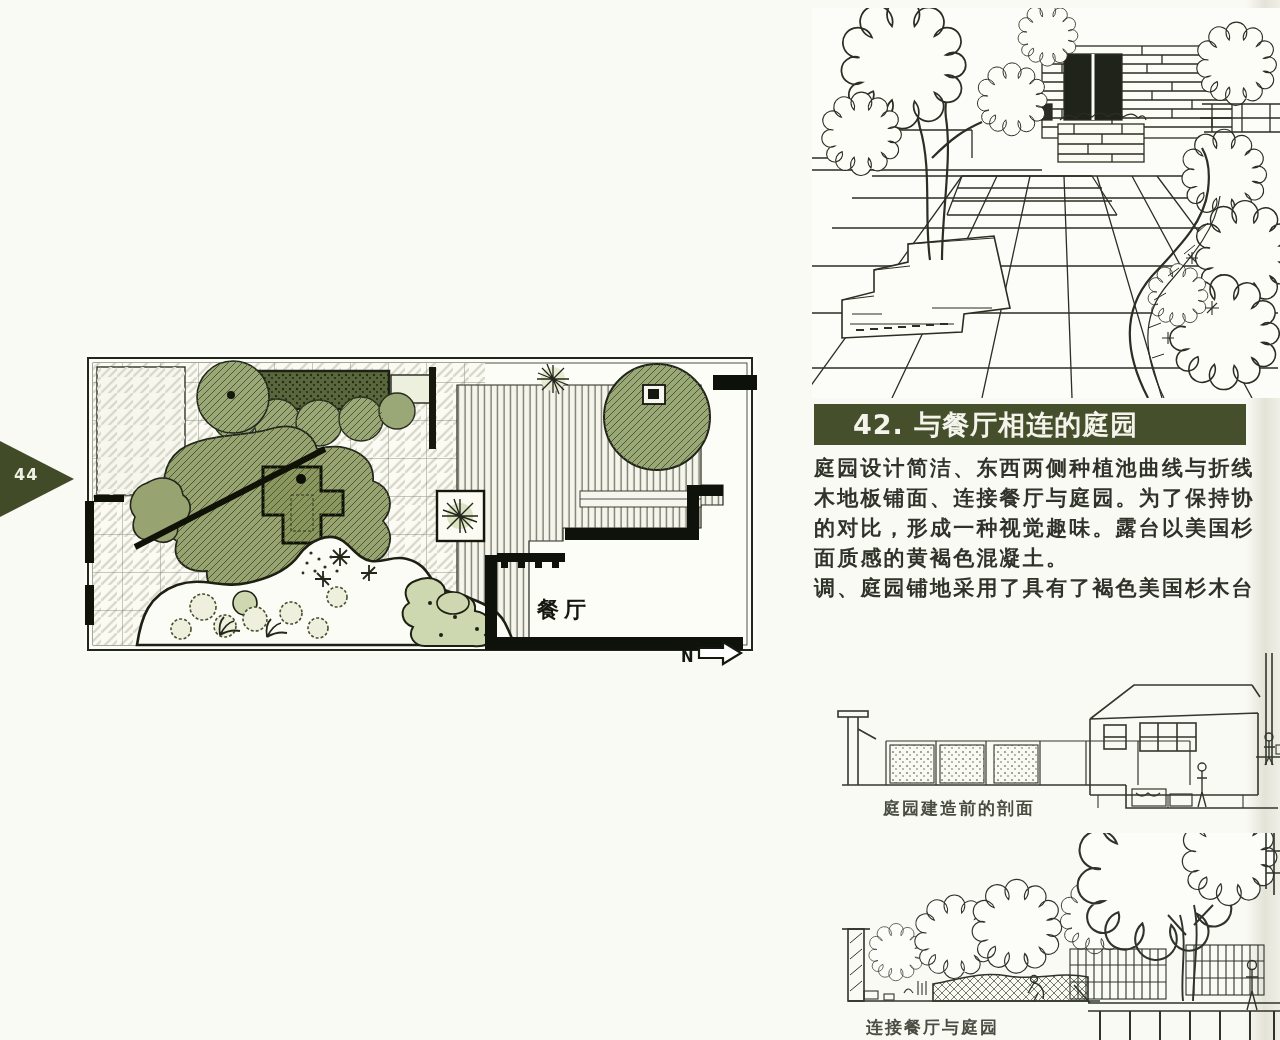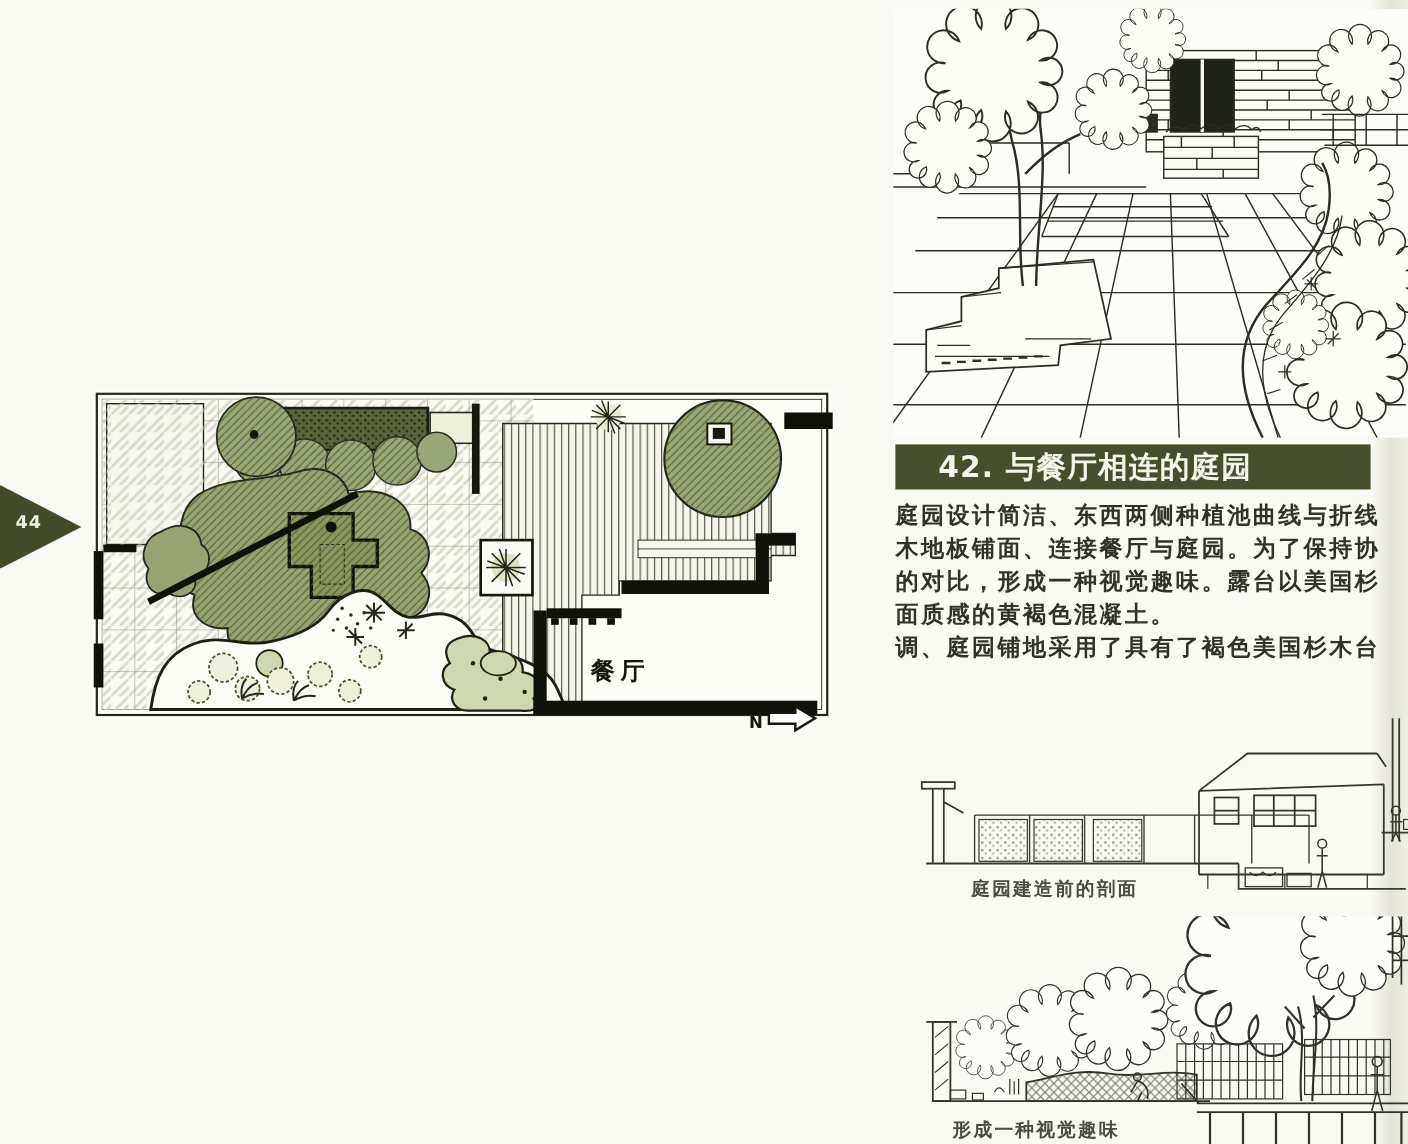--- a/index.html
+++ b/index.html
@@ -446,15 +446,15 @@
         <path d="M428,0 V56 M436,0 V62 M428,18 H442 M428,40 H442"></path>
       </g>
       <g stroke-width="1.1">
         <rect x="26" y="158" width="14" height="8"></rect>
         <rect x="46" y="161" width="10" height="6"></rect>
         <path d="M66,160 q4,-8 9,0 M80,148 v14 M84,150 v12 M88,148 v14"></path>
       </g>
     </g>
   </svg>
 
-  <div id="caption-after" class="abs caption">形成一种视觉趣味</div>
+  <div id="caption-after" class="abs caption">连接餐厅与庭园</div>
 
 </div>
 
 </body></html>

